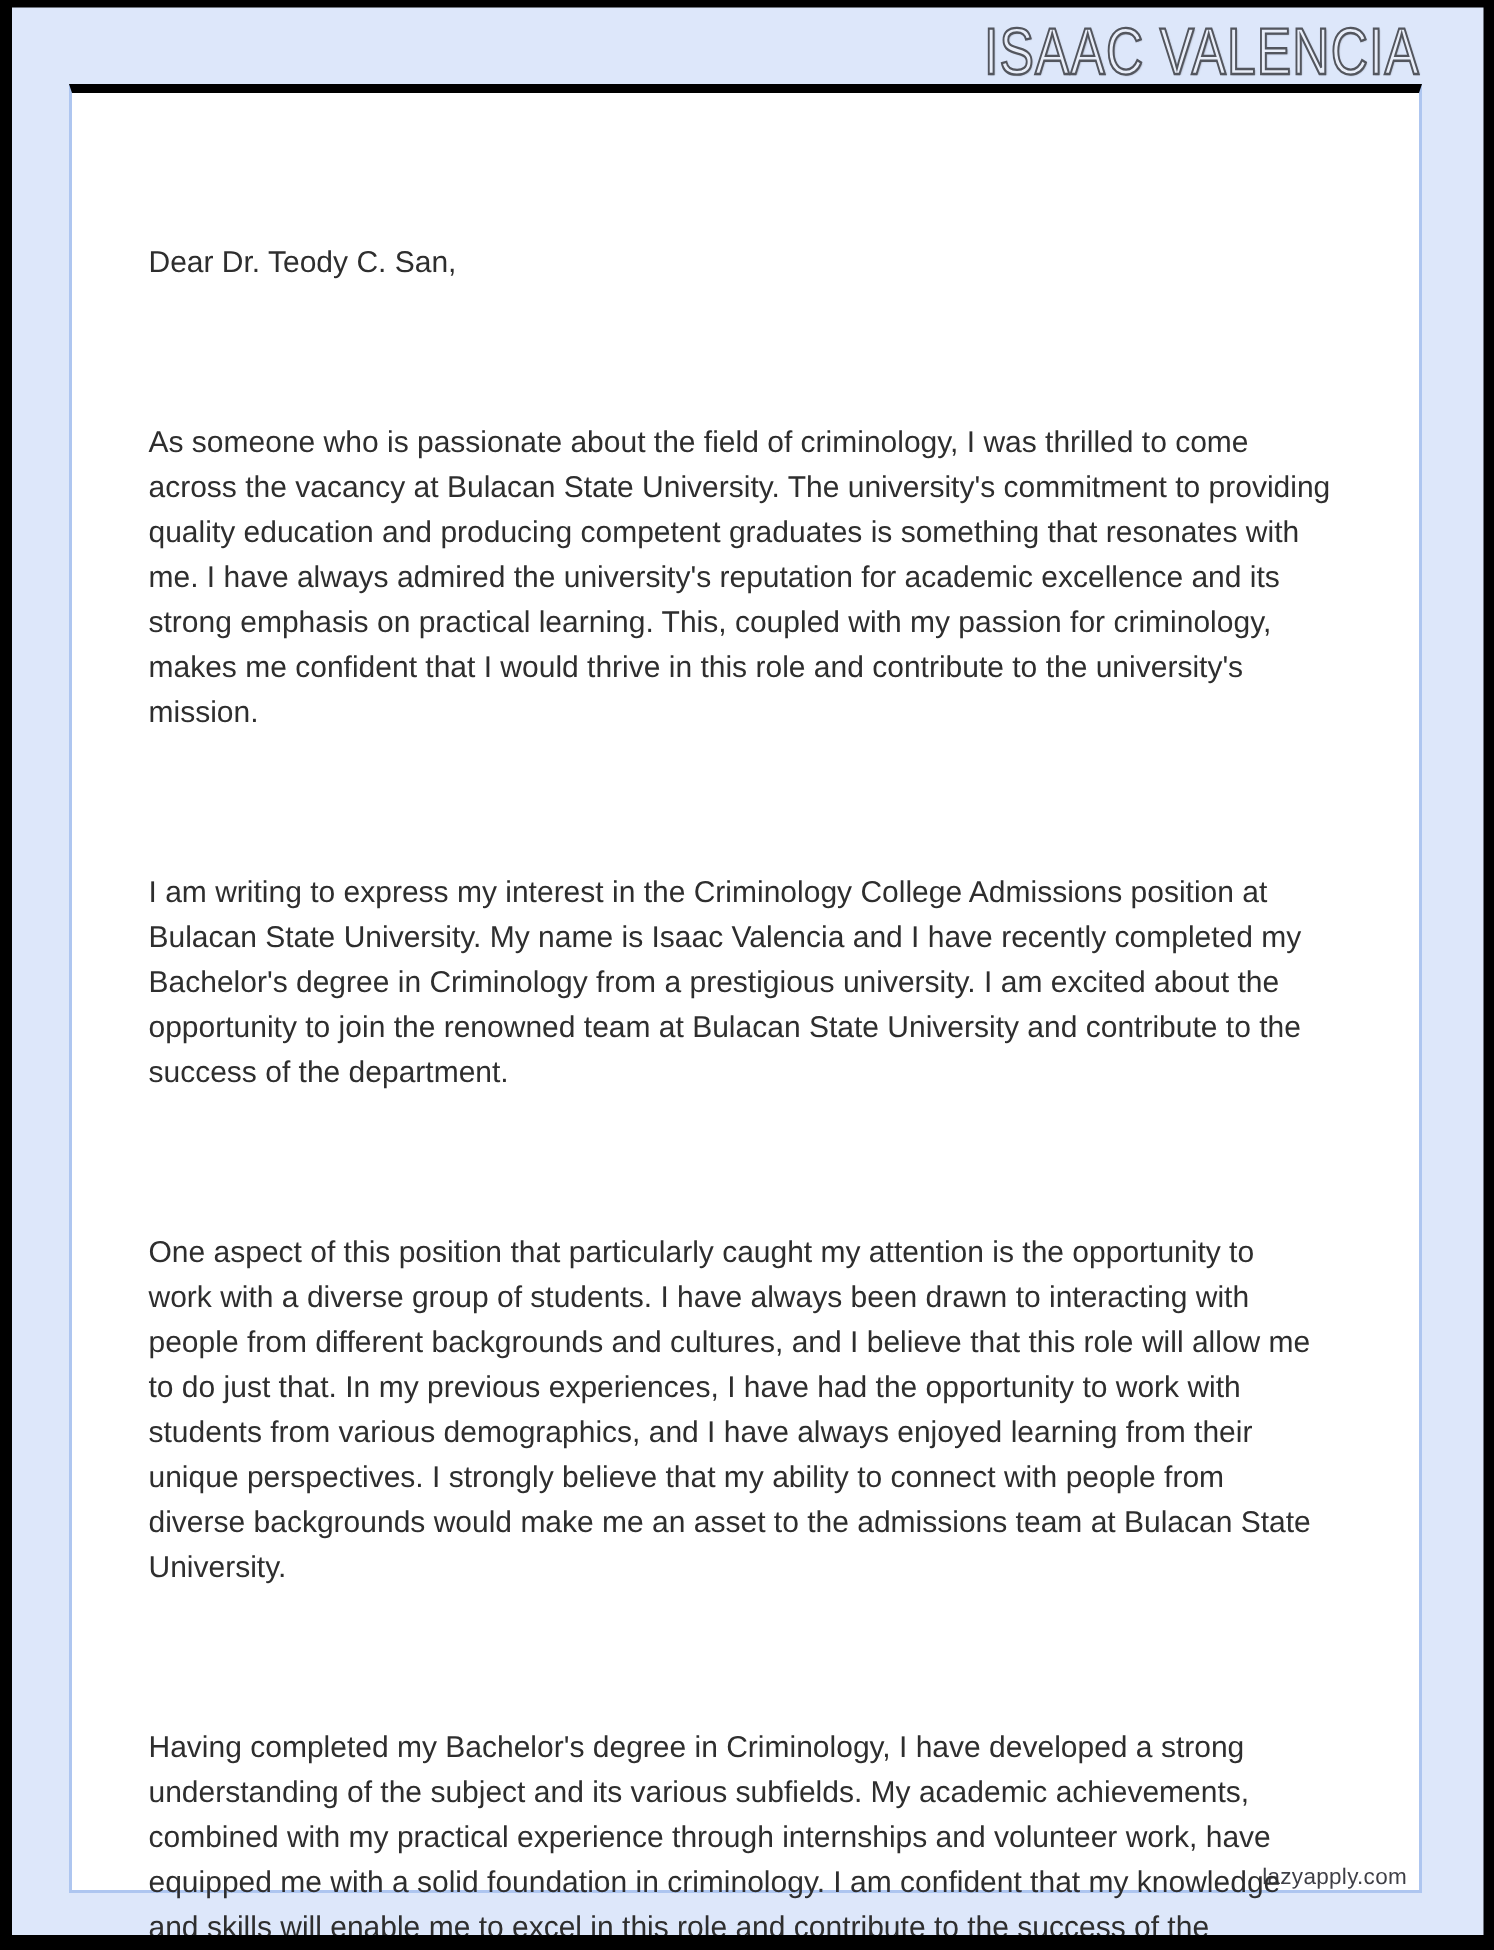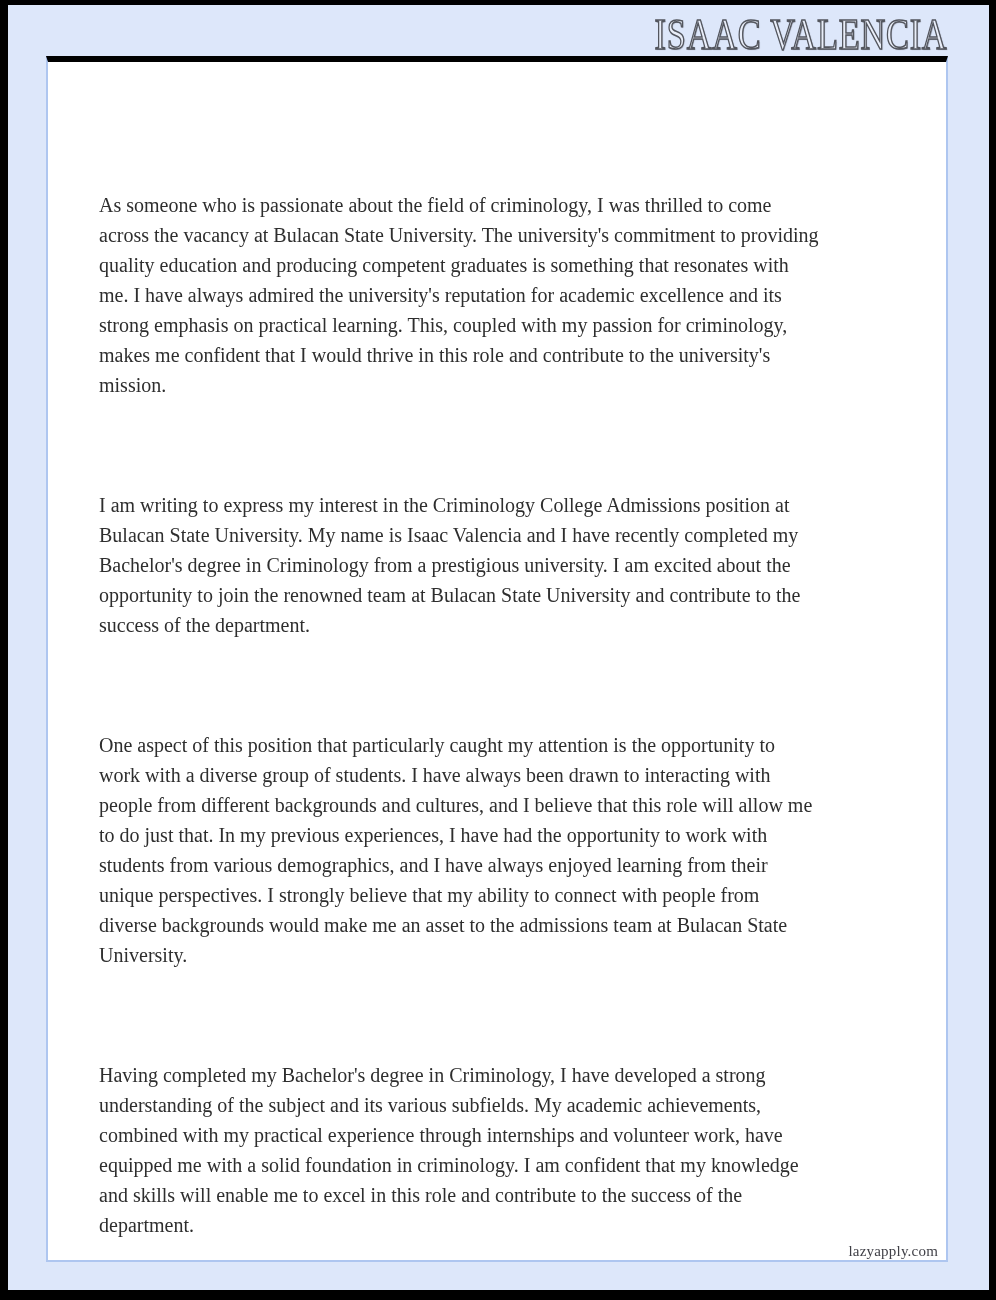--- a/index.html
+++ b/index.html
@@ -11,21 +11,20 @@
     overflow: hidden;
   }
   .frame {
     position: absolute;
     inset: 0;
     border-style: solid;
     border-color: var(--frame, #000000);
     border-width: 5px 7px 10px 8px;
     background: var(--bg, #dde7fa);
     overflow: hidden;
-    font-family: Liberation Serif, serif;
   }
   
   .header-band {
     position: absolute;
     top: 5px; left: 0; right: 0;
     height: 51px;
     text-align: right;
   }
   .header-name {
     display: inline-block;
@@ -86,20 +85,21 @@
 <div class="frame">
 
   <div class="header-band">
     <span class="header-name">ISAAC VALENCIA</span>
   </div>
 
   <div class="sheet">
     <span class="watermark">lazyapply.com</span>
 
     <div class="letter">
+      <p class="salutation">Dear Dr. Teody C. San,</p>
       <p>As someone who is passionate about the field of criminology, I was thrilled to come
 across the vacancy at Bulacan State University. The university's commitment to providing
 quality education and producing competent graduates is something that resonates with
 me. I have always admired the university's reputation for academic excellence and its
 strong emphasis on practical learning. This, coupled with my passion for criminology,
 makes me confident that I would thrive in this role and contribute to the university's
 mission.</p>
       <p>I am writing to express my interest in the Criminology College Admissions position at
 Bulacan State University. My name is Isaac Valencia and I have recently completed my
 Bachelor's degree in Criminology from a prestigious university. I am excited about the

